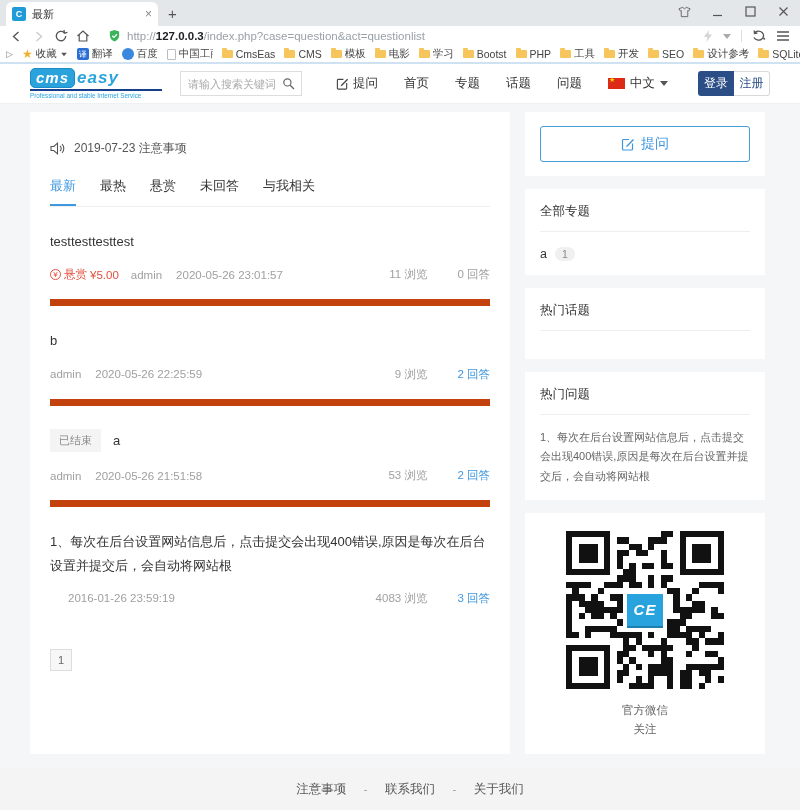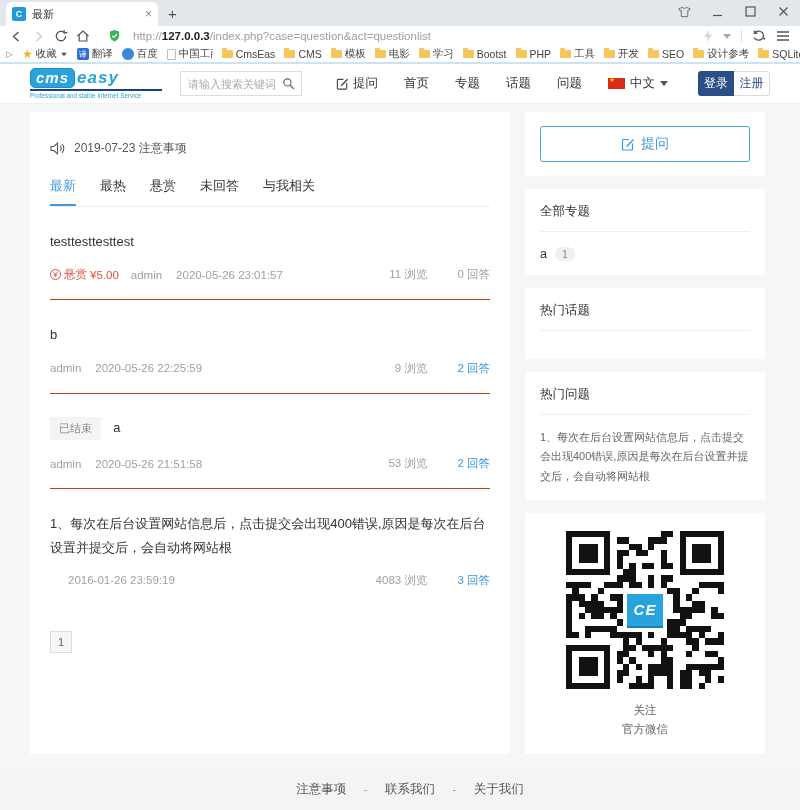--- a/index.html
+++ b/index.html
@@ -14,21 +14,21 @@
   .tab-fav { width:14px; height:14px; background:#1f9bd7; color:#fff; font-size:9px; font-weight:bold;
              display:flex; align-items:center; justify-content:center; border-radius:2px; flex:none;}
   .tab-title { font-size:11px; color:#333; flex:1; overflow:hidden; white-space:nowrap; }
   .tab-close { font-size:12px; color:#888; cursor:pointer; }
   .newtab { font-size:15px; color:#555; margin:0 0 4px 10px; }
   .wincontrols { position:absolute; right:10px; top:5px; display:flex; gap:20px; align-items:center; }
   .wc { width:13px; height:13px; color:#555; display:flex; align-items:center; justify-content:center; }
 
   .toolbar { height:20px; background:#fff; display:flex; align-items:center; padding:0 10px; position:relative; }
   .navbtn { width:22px; color:#555; font-size:13px; text-align:center; }
-  .addr { display:flex; align-items:center; gap:12px; margin-left:10px; flex:1; }
+  .addr { display:flex; align-items:center; gap:6px; margin-left:10px; flex:1; }
   .url { font-size:11.5px; color:#9aa0a6; white-space:nowrap; }
   .url b { color:#202124; font-weight:bold; }
   .addr-right { display:flex; align-items:center; gap:10px; color:#777; }
   .sep-v { width:1px; height:12px; background:#ddd; }
 
   .bookmarksbar { height:18px; background:#fff; display:flex; align-items:center; padding:0 6px; gap:9px;
                   border-bottom:2px solid #cfe2f1; overflow:hidden; white-space:nowrap; }
   .bm { display:flex; align-items:center; gap:3px; font-size:10.5px; color:#444; flex:none; }
   .bm .lbl { max-width:42px; overflow:hidden; display:inline-block; }
   .fold { width:11px; height:8px; background:#f6c65c; border-radius:1px; position:relative; flex:none; }
@@ -66,32 +66,32 @@
   
   .page { display:flex; padding:8px 30px 14px; background:#f5f6f7; }
   .maincol { width:480px; background:#fff; padding:20px 20px 10px; min-height:562px; }
   .sidecol { width:240px; margin-left:15px; }
 
   .announce { display:flex; align-items:center; gap:8px; font-size:12px; color:#555; margin:8px 0 20px; }
   .tabs { display:flex; gap:24px; border-bottom:1px solid #eee; font-size:13px; color:#333; }
   .qtab { padding-bottom:9px; cursor:pointer; }
   .qtab.active { color:#3e97df; border-bottom:2px solid #3e97df; }
 
-  .qitem { padding:23px 0 17px; border-bottom:1px solid #c2410c; }
+  .qitem { padding:23px 0 17px; border-bottom:7px solid #c2410c; }
   .qitem.last { border-bottom:0; }
   .qtitle { font-size:13px; color:#333; line-height:1.8; }
   .qmeta { display:flex; align-items:center; margin-top:14px; font-size:11.5px; color:#a0a0a0; }
   .bounty { color:#e0503f; display:flex; align-items:center; gap:3px; margin-right:12px; }
   .coin { width:11px; height:11px; border:1px solid #e0503f; border-radius:50%; font-size:8px; line-height:10px;
           text-align:center; color:#e0503f; }
   .qauthor { margin-right:14px; }
   .qstats { margin-left:auto; display:flex; gap:30px; }
   .ans-link { color:#3e97df; }
   .qbadge { background:#f4f4f4; color:#8a8a8a; font-size:11px; padding:4px 9px; margin-right:12px; }
-  .badge-row { display:flex; align-items:flex-start;font-family:Liberation Mono, monospace; }
+  .badge-row { display:flex; align-items:flex-start; }
 
   .pager { margin-top:26px; }
   .pagebtn { display:inline-flex; width:22px; height:22px; border:1px solid #ddd; background:#f7f7f7; color:#666;
              font-size:11px; align-items:center; justify-content:center; }
 
   .scard { background:#fff; margin-bottom:13px; padding:14px 15px; }
   .askbtn { height:36px; border:1px solid #459fd6; border-radius:3px; color:#3e97df; font-size:14px;
             display:flex; align-items:center; justify-content:center; gap:6px; cursor:pointer; }
   .sec-title { font-size:12.5px; color:#333; padding-bottom:11px; border-bottom:1px solid #eee; }
   .sec-item { display:flex; align-items:center; gap:8px; font-size:12.5px; color:#333; padding-top:15px; }
@@ -644,22 +644,22 @@
                 <rect x="18" y="24" width="1" height="1"></rect>
                 <rect x="19" y="24" width="1" height="1"></rect>
                 <rect x="21" y="24" width="1" height="1"></rect>
               </g>
           </svg>
           <div class="qr-logo">
               <span>CE</span>
             </div>
         </div>
         <div class="qr-cap">
+          <div>官方微信</div>
           <div>关注</div>
-          <div>官方微信</div>
         </div>
       </div>
     </div>
   </div>
 
   <div class="sitefooter">
     <div class="flinks">
       <span>注意事项</span>
       <span class="sep">-</span>
       <span>联系我们</span>

